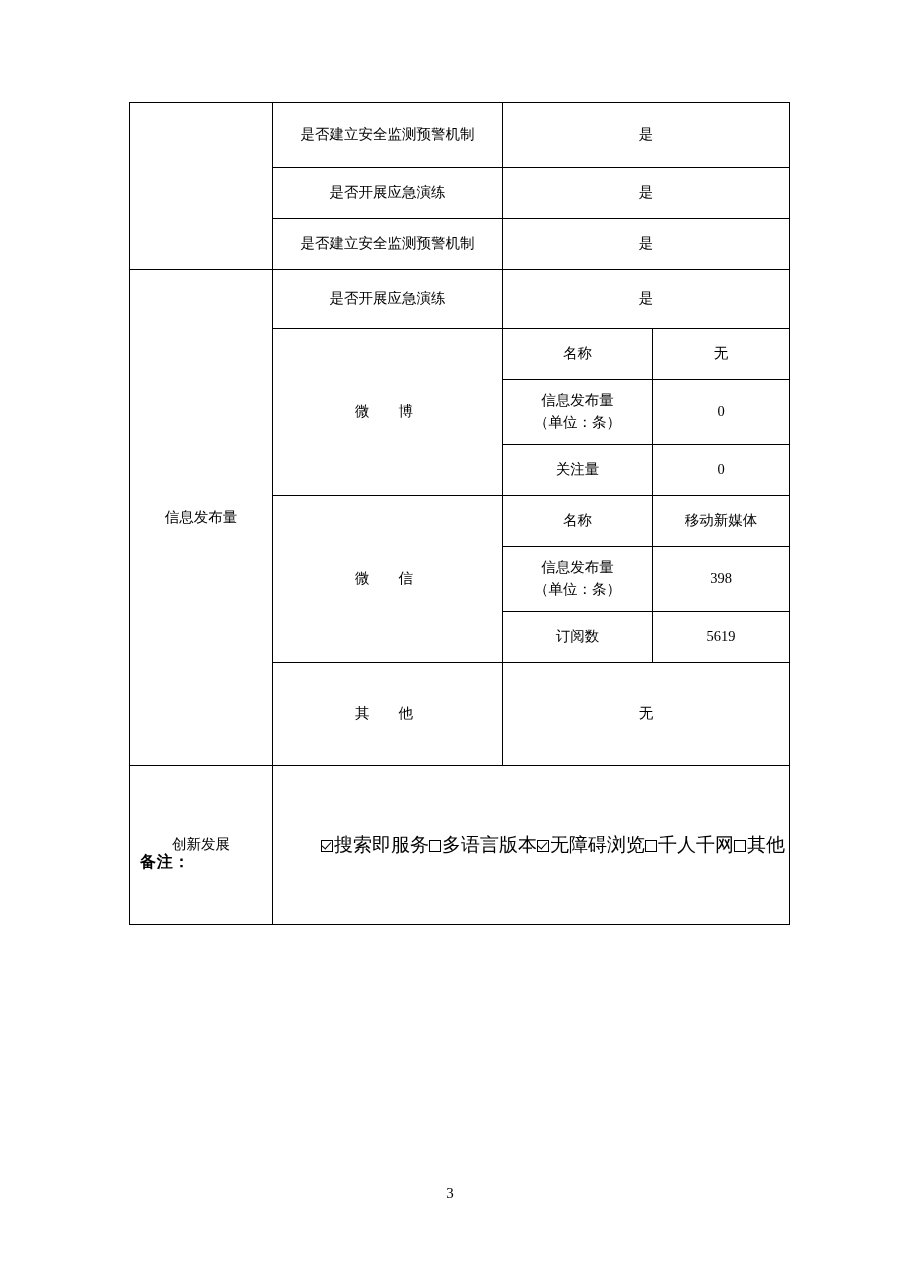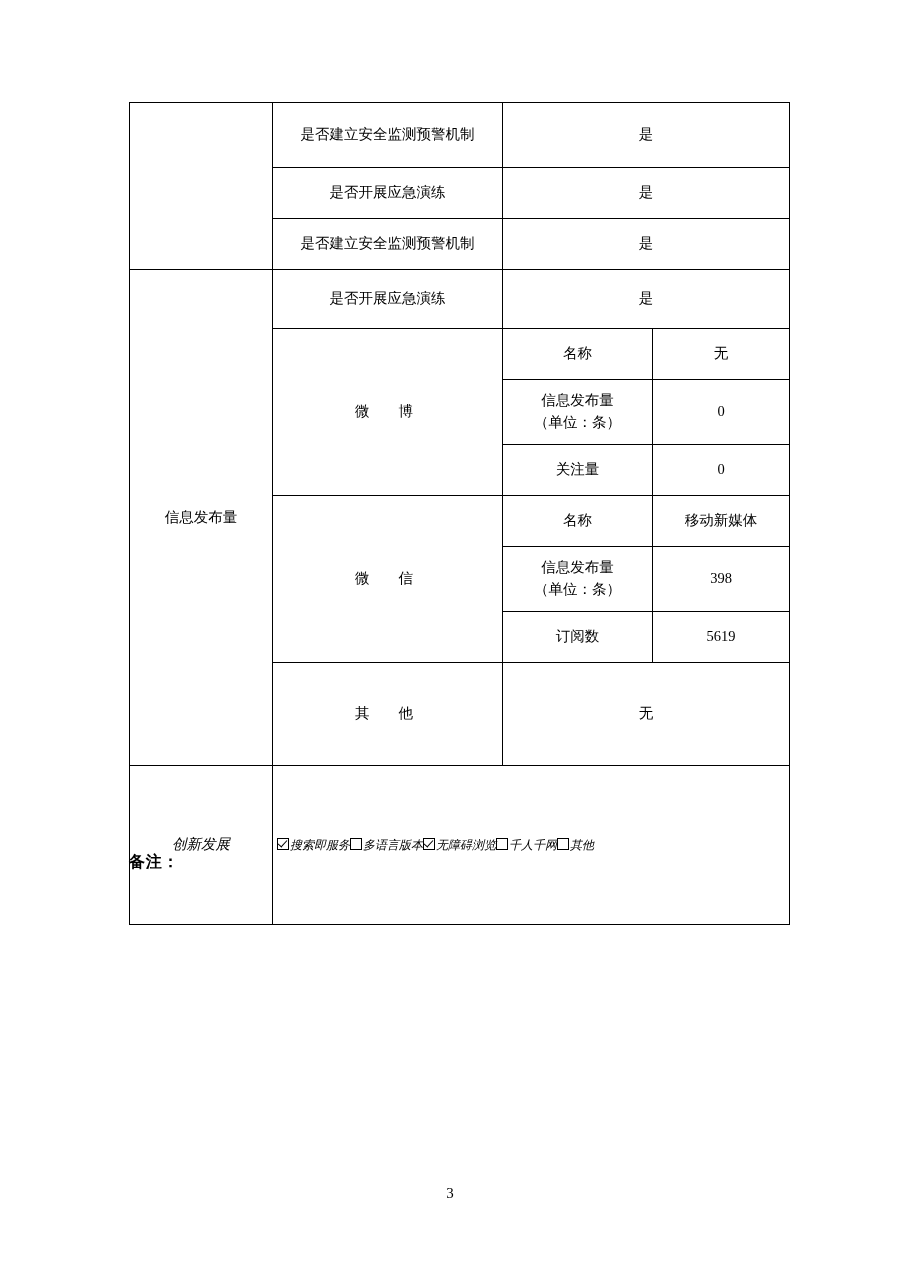--- a/index.html
+++ b/index.html
@@ -53,26 +53,25 @@
     line-height: 1.55;
   }
   .tall-52  { height: 52px; }
   .tall-38  { height: 38px; margin-left: 40px; }
   .tall-46  { height: 46px; }
   .tall-90  { height: 90px; }
 
   .innov-cell {
     height: 146px;
     vertical-align: middle;
-    font-style: italic;
   }
   .innov-line {
-    font-size: 12px;
+    font-size: 19px;
     white-space: nowrap;
-    text-align: left;
+    text-align: right;
   }
   .cbox {
     display: inline-block;
     width: 12px;
     height: 12px;
     border: 1.4px solid #000;
     position: relative;
     vertical-align: -1px;
     margin-right: 1px;
     box-sizing: border-box;
@@ -86,21 +85,21 @@
     height: 8px;
     border: solid #000;
     border-width: 0 1.6px 1.6px 0;
     transform: rotate(42deg);
   }
   .opt {
     margin-right: 0px;
   }
   .remark {
     position: absolute;
-    left: 129px;
+    left: 140px;
     top: 852px;
     font-size: 16px;
     font-weight: bold;
     font-family: "Liberation Serif", "DejaVu Serif", serif;
     letter-spacing: 0.05em;
     text-align: center;
   }
   .pagenum {
     position: absolute;
     left: 0;

